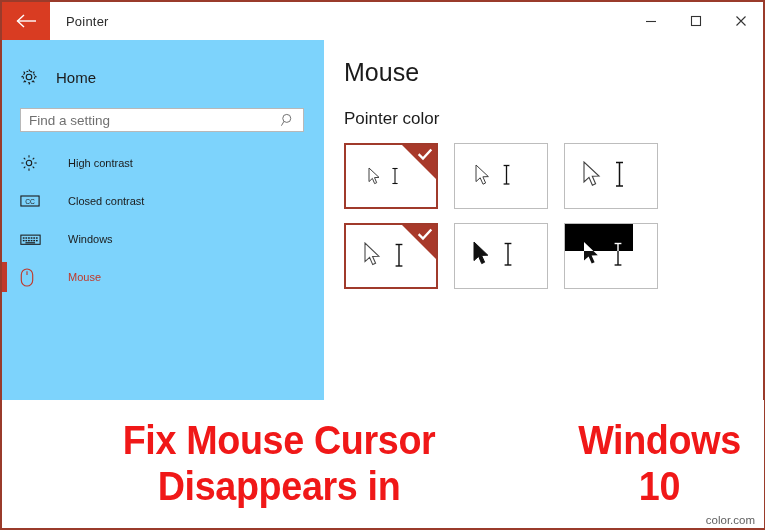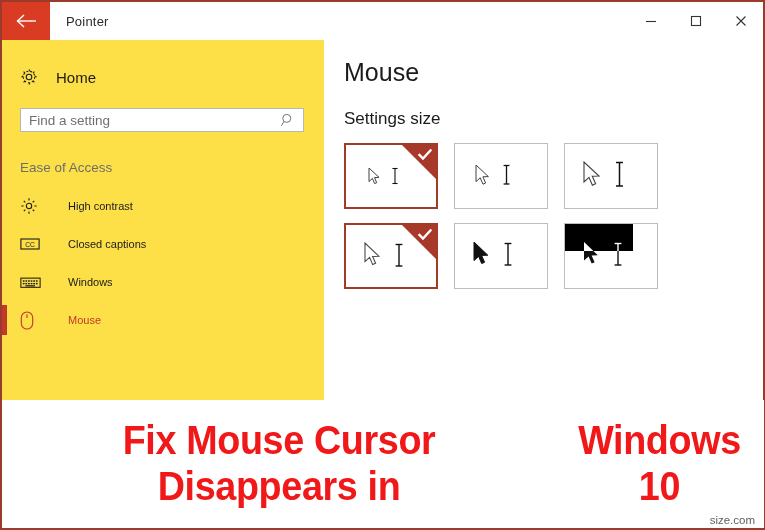--- a/index.html
+++ b/index.html
@@ -64,21 +64,21 @@
     cursor: pointer;
   }
   .win-ctl svg { display: block; }
 
   
   .sidebar {
     position: absolute;
     left: 0; top: 38px;
     width: 322px;
     height: 360px;
-    background: #fde047;
+    background: #7dd3fc;
   }
   .home-row {
     display: flex;
     align-items: center;
     height: 30px;
     margin-top: 22px;
     padding-left: 18px;
     cursor: pointer;
   }
   .home-row .ico { width: 26px; display: flex; align-items: center; }
@@ -288,21 +288,20 @@
     <div class="search-wrap">
       <input class="search-input" type="text" placeholder="Find a setting" style="">
       <span class="search-icon">
         <svg width="16" height="16" viewBox="0 0 18 18">
           <circle cx="7.6" cy="7.2" r="4.5" fill="none" stroke="#6f6f6f" stroke-width="1.1"></circle>
           <path d="M4.4 10.6 L1.6 15.4" stroke="#6f6f6f" stroke-width="1.1" fill="none"></path>
         </svg>
       </span>
     </div>
 
-    <div class="section-head">Ease of Access</div>
 
     <div class="nav">
 
       <div class="nav-item">
         <span class="ico">
           <svg width="18" height="18" viewBox="0 0 20 20">
             <g fill="none" stroke="#1b1b1b" stroke-width="1.2">
               <circle cx="10" cy="10" r="3"></circle>
               <path d="M10 1.5 L10 4 M10 16 L10 18.5 M1.5 10 L4 10 M16 10 L18.5 10
                        M4.2 4.2 L5.9 5.9 M14.1 14.1 L15.8 15.8 M15.8 4.2 L14.1 5.9 M5.9 14.1 L4.2 15.8"></path>
@@ -312,21 +311,21 @@
         <span class="lbl">High contrast</span>
       </div>
 
       <div class="nav-item">
         <span class="ico">
           <svg width="20" height="16" viewBox="0 0 22 16">
             <rect x="1" y="2.5" width="20" height="11" fill="none" stroke="#1b1b1b" stroke-width="1.2"></rect>
             <text x="11" y="11.3" font-size="7.4" text-anchor="middle" fill="#1b1b1b" font-family="Liberation Sans, sans-serif">CC</text>
           </svg>
         </span>
-        <span class="lbl">Closed captions</span>
+        <span class="lbl">Closed contrast</span>
       </div>
 
       <div class="nav-item">
         <span class="ico">
           <svg width="21" height="15" viewBox="0 0 24 15">
             <rect x="1" y="2.5" width="22" height="10.5" fill="none" stroke="#1b1b1b" stroke-width="1.2"></rect>
             <g fill="#1b1b1b">
               <rect x="3.2" y="5" width="2" height="1.6"></rect>
                 <rect x="6.2" y="5" width="2" height="1.6"></rect>
               <rect x="9.2" y="5" width="2" height="1.6"></rect>
@@ -356,21 +355,21 @@
         <span class="lbl">Mouse</span>
       </div>
 
     </div>
   </div>
 
   <div class="main">
 
     <div class="page-title">Mouse</div>
 
-    <div class="group-title">Settings size</div>
+    <div class="group-title">Pointer color</div>
     <div class="tiles">
 
       <div class="tile selected">
         <span class="cur" style="left:22px; top:22px;">
           <svg width="14" height="20" viewBox="0 0 14 20">
             <path d="M1 1 L1 14.6 L4.4 11.4 L6.6 16.6 L8.7 15.7 L6.5 10.6 L11 10.4 Z" fill="#ffffff" stroke="#404040" stroke-width="1"></path>
           </svg>
         </span>
         <span class="cur" style="left:44px; top:22px;">
           <svg width="10" height="18" viewBox="0 0 10 18">
@@ -505,15 +504,15 @@
           </svg>
         </span>
       </div>
     </div>
   </div>
 
   <div class="banner">
     <div class="banner-line">Fix Mouse Cursor Disappears in</div>
     <div class="banner-line">Windows 10</div>
   </div>
-  <div class="watermark">size.com</div>
+  <div class="watermark">color.com</div>
 
 </div>
 
 </body></html>

